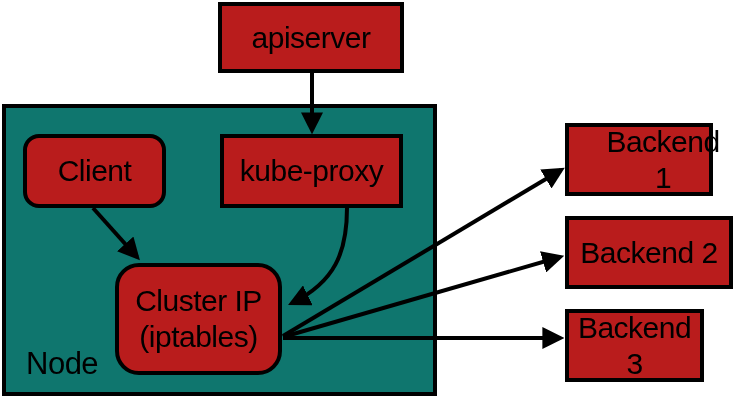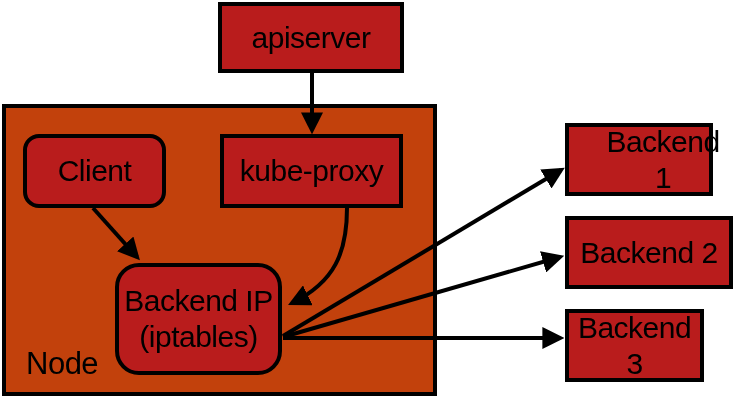--- a/index.html
+++ b/index.html
@@ -26,21 +26,21 @@
     text-align: center;
     font-size: 30px;
     letter-spacing: -0.5px;
     line-height: 1.2;
   }
   .blue {
     background: #b91c1c;
     z-index: 2;
   }
   .container-node {
-    background: #c2410c;
+    background: #0f766e;
     z-index: 1;
   }
   .rounded {
     border-radius: 24px;
   }
   .node-label {
     position: absolute;
     left: 20px;
     bottom: 10px;
     font-size: 31px;
@@ -87,21 +87,21 @@
   <div class="box blue" id="client">
     <span>Client</span>
   </div>
 
   <div class="box blue" id="kube-proxy">
     <span>kube-proxy</span>
   </div>
 
   <div class="box blue rounded" id="cluster-ip">
     <span class="cluster-lines">
-      <span>Backend IP</span>
+      <span>Cluster IP</span>
       <span>(iptables)</span>
     </span>
   </div>
 
   <div class="box blue" id="backend-1">
     <span>Backend 1</span>
   </div>
 
   <div class="box blue" id="backend-2">
     <span>Backend 2</span>

